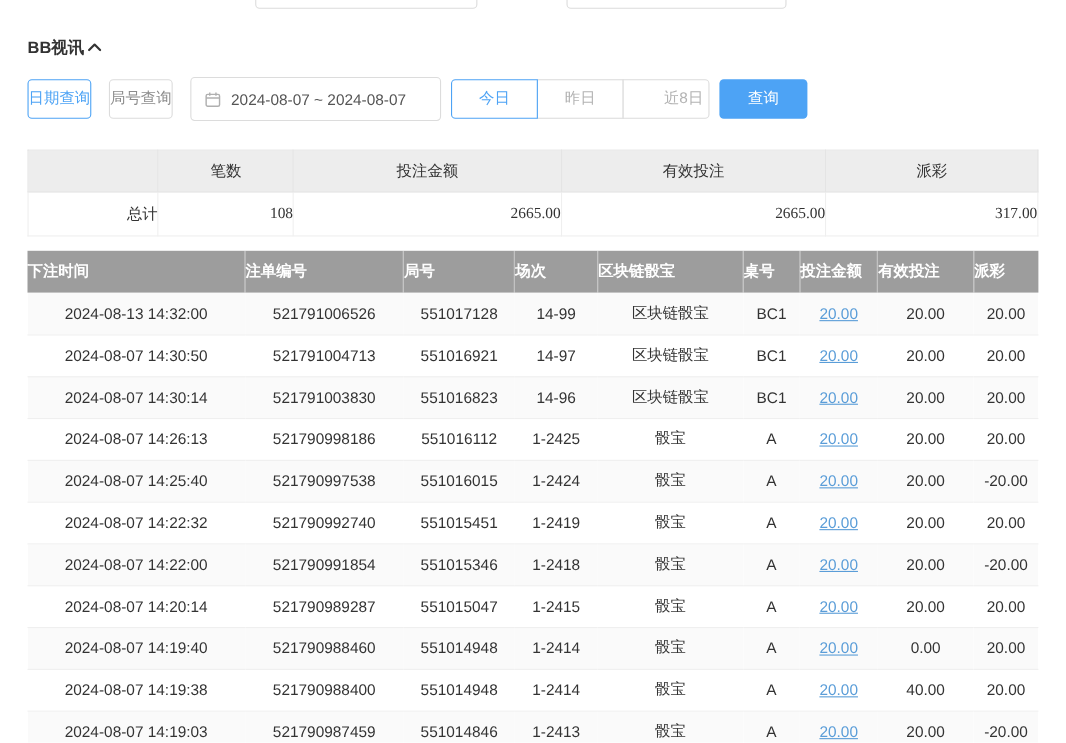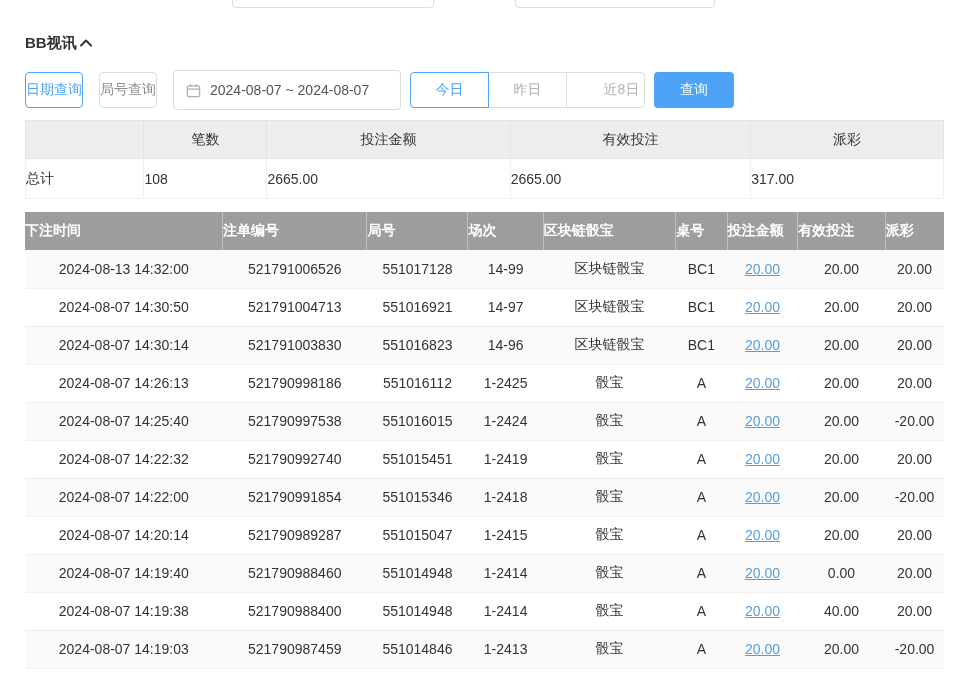--- a/index.html
+++ b/index.html
@@ -48,28 +48,28 @@
   .seg:first-child { margin-left: 0; border-radius: 4px 0 0 4px; }
   .seg:last-child { border-radius: 0 4px 4px 0; padding-left: 32px; }
   .seg.active { border-color: #4da3f5; color: #4da3f5; position: relative; z-index: 1; }
   .btn.primary {
     margin-left: 9px; width: 80px; border: none;
     background: #4da3f5; color: #fff;
   }
 
   
   table { border-collapse: collapse; width: 100%; table-layout: fixed; }
-  .summary { margin-top: 12px; }
+  .summary { margin-top: 28px; font-family: Liberation Serif, serif; }
   .summary th {
     background: #ededed; height: 38px; font-size: 14px; font-weight: normal;
     color: #333; text-align: center; border: 1px solid #e4e4e4;
   }
   .summary td {
     background: #fff; height: 40px; font-size: 14px; color: #333;
-    text-align: left; border: 1px solid #efefef;
+    text-align: right; border: 1px solid #efefef;
   }
 
   
   .data { margin-top: 13px; }
   .data th {
     background: #9d9d9d; color: #fff; height: 38px; font-size: 14px;
     font-weight: bold; text-align: left;
     border-right: 1px solid rgba(255,255,255,0.35);
   }
   .data th:last-child { border-right: none; }

